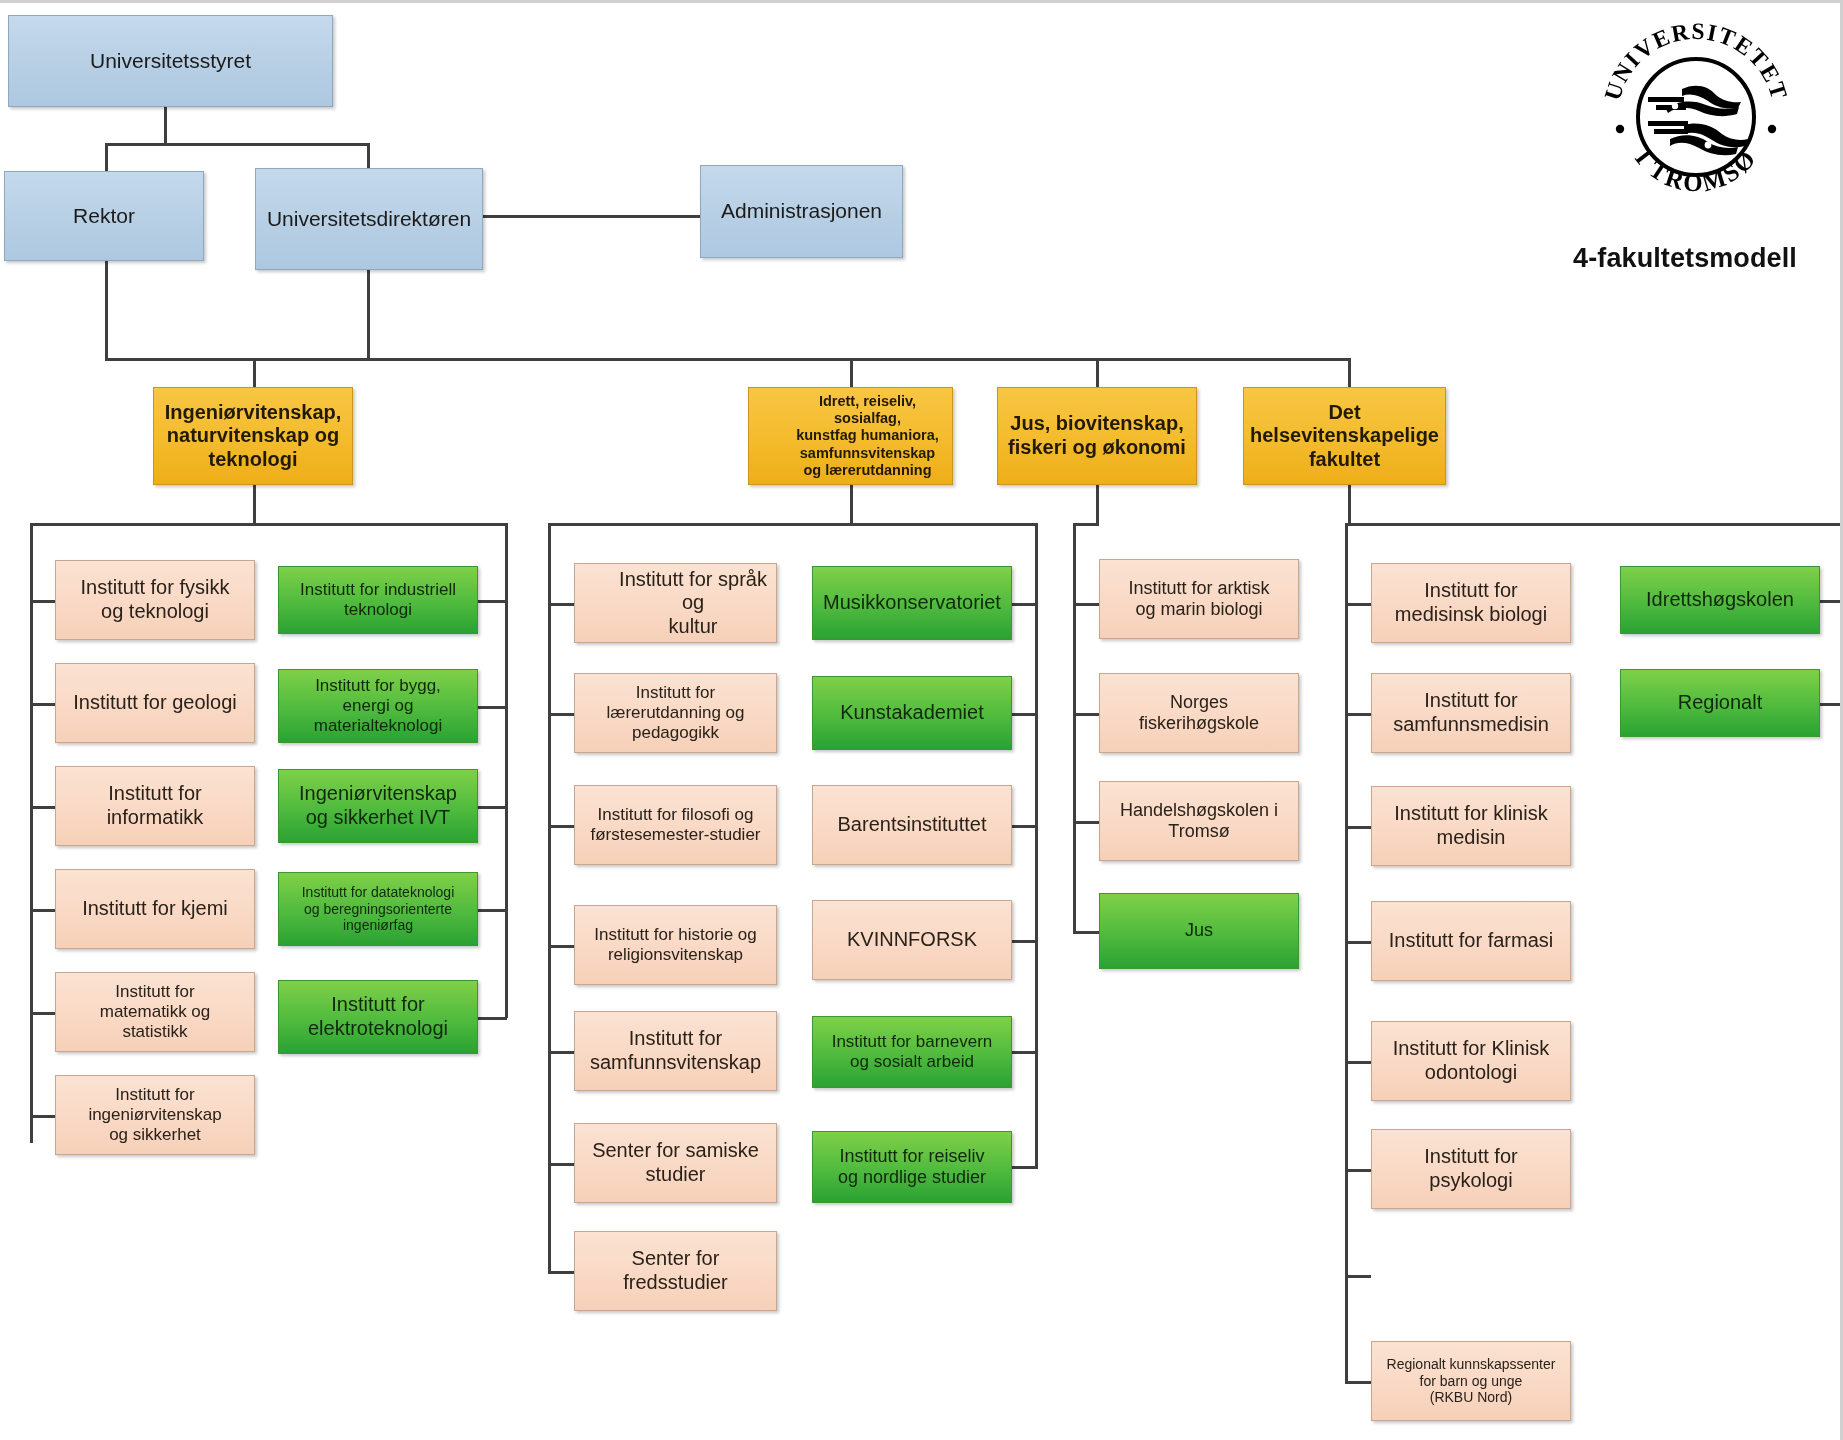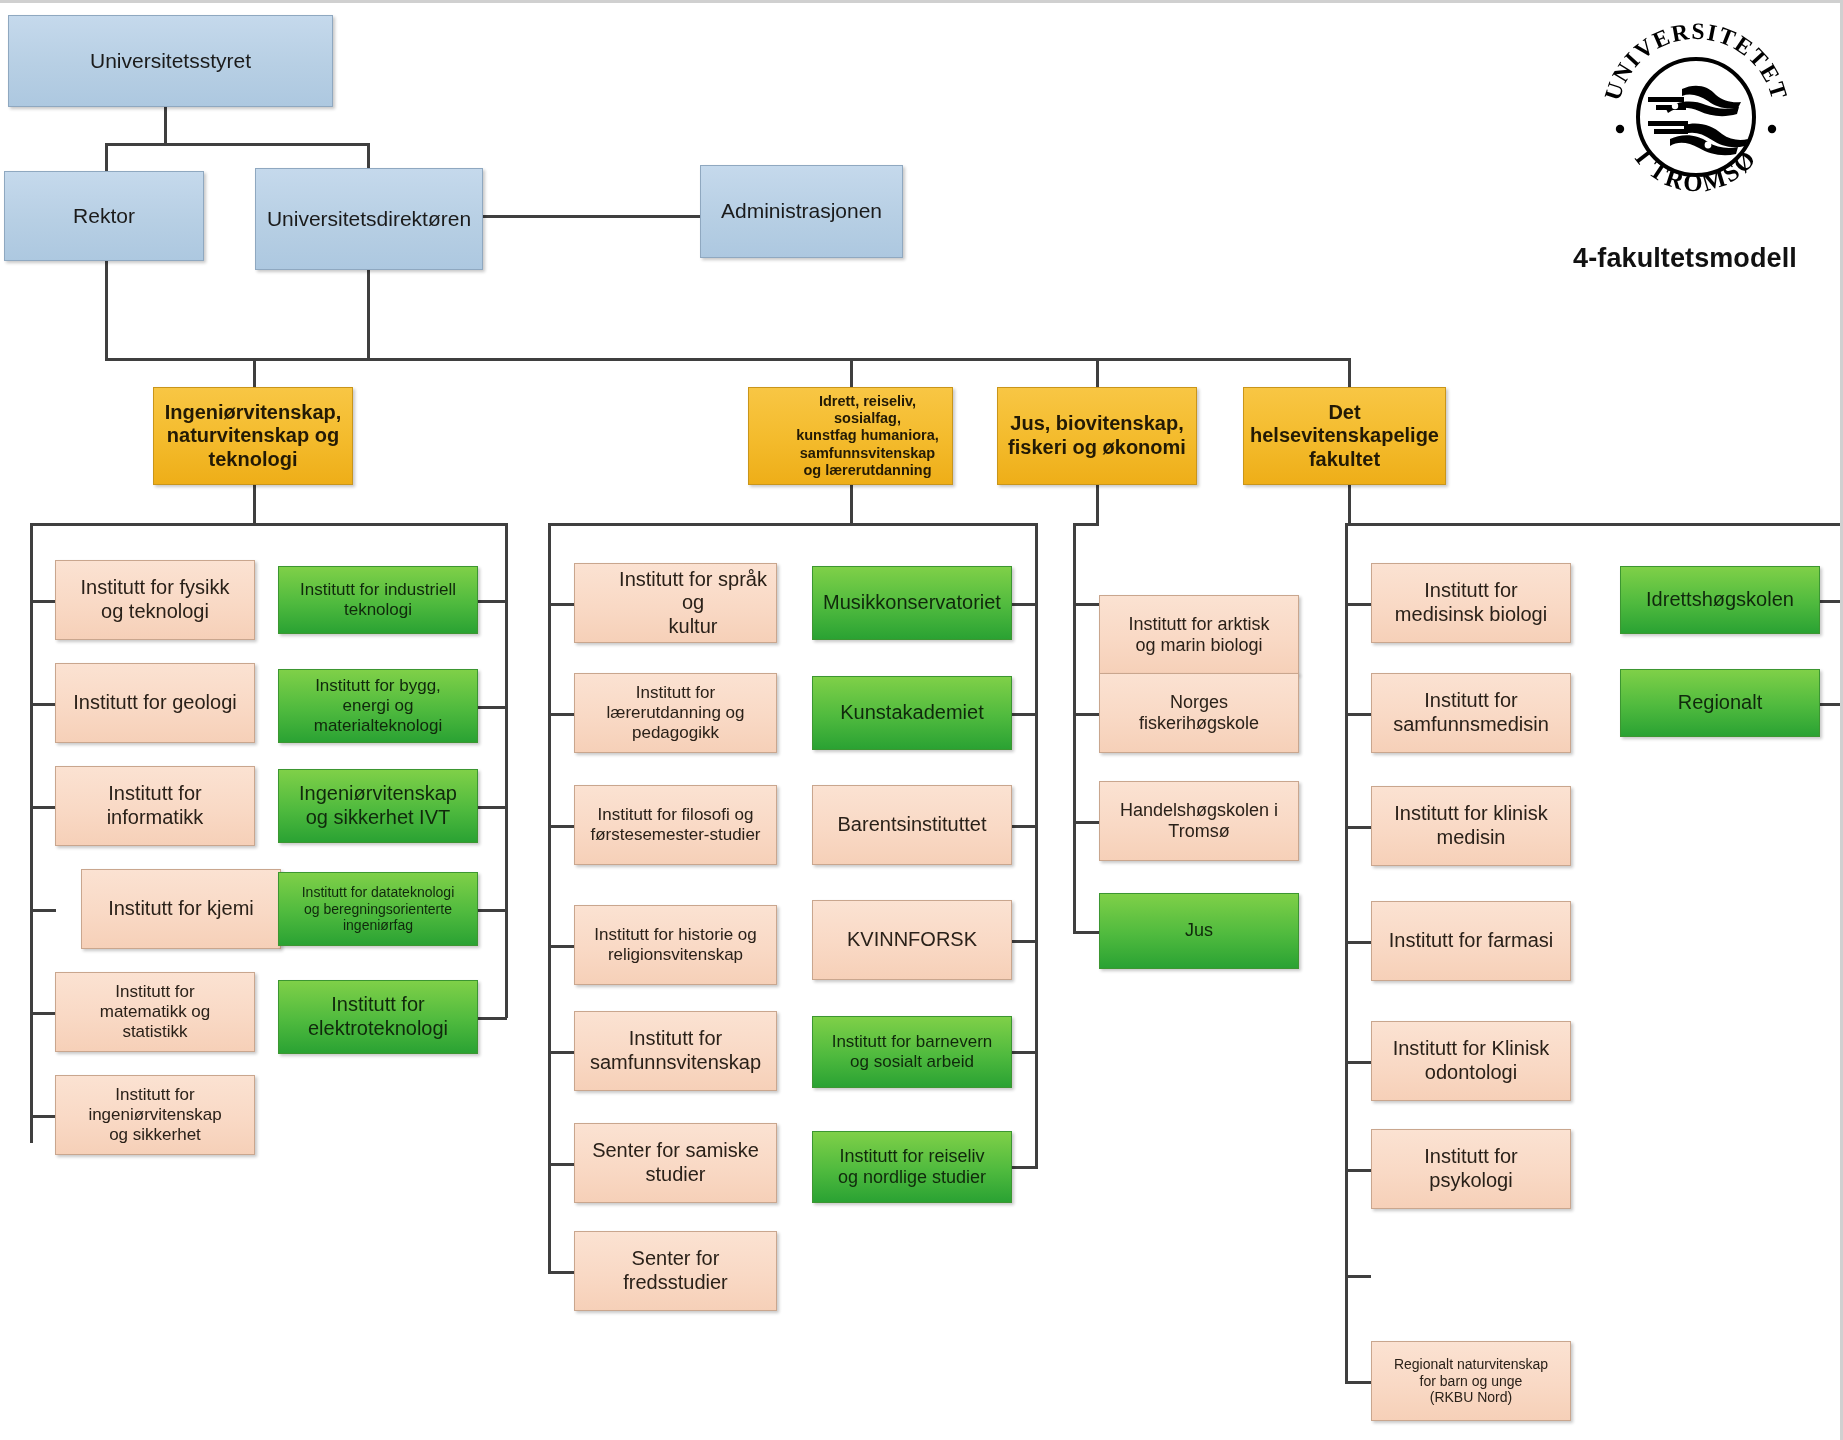--- a/index.html
+++ b/index.html
@@ -210,21 +210,21 @@
 
   <div class="box orange big" style="left:1243px; top:384px; width:203px; height:98px;">Det
 helsevitenskapelige
 fakultet</div>
 
   <div class="box peach fs20" style="left:55px;top:557px;width:200px;height:80px;">Institutt for fysikk
 og teknologi</div>
   <div class="box peach fs20" style="left:55px;top:660px;width:200px;height:80px;">Institutt for geologi</div>
   <div class="box peach fs20" style="left:55px;top:763px;width:200px;height:80px;">Institutt for
 informatikk</div>
-  <div class="box peach fs20" style="left:55px;top:866px;width:200px;height:80px;margin-left:26px;">Institutt for kjemi</div>
+  <div class="box peach fs20" style="left:55px;top:866px;width:200px;height:80px;">Institutt for kjemi</div>
   <div class="box peach fs17" style="left:55px;top:969px;width:200px;height:80px;">Institutt for
 matematikk og
 statistikk</div>
   <div class="box peach fs17" style="left:55px;top:1072px;width:200px;height:80px;">Institutt for
 ingeniørvitenskap
 og sikkerhet</div>
 
   <div class="box green fs17" style="left:278px;top:563px;width:200px;height:68px;">Institutt for industriell
 teknologi</div>
   <div class="box green fs17" style="left:278px;top:666px;width:200px;height:74px;">Institutt for bygg,
@@ -256,40 +256,40 @@
 
   <div class="box green fs20" style="left:812px;top:563px;width:200px;height:74px;">Musikkonservatoriet</div>
   <div class="box green fs20" style="left:812px;top:673px;width:200px;height:74px;">Kunstakademiet</div>
   <div class="box peach fs20" style="left:812px;top:782px;width:200px;height:80px;">Barentsinstituttet</div>
   <div class="box peach fs20" style="left:812px;top:897px;width:200px;height:80px;">KVINNFORSK</div>
   <div class="box green fs17" style="left:812px;top:1013px;width:200px;height:72px;">Institutt for barnevern
 og sosialt arbeid</div>
   <div class="box green fs18" style="left:812px;top:1128px;width:200px;height:72px;">Institutt for reiseliv
 og nordlige studier</div>
 
-  <div class="box peach fs18" style="left:1099px;top:592px;width:200px;height:80px;">Institutt for arktisk
+  <div class="box peach fs18" style="left:1099px;top:556px;width:200px;height:80px;">Institutt for arktisk
 og marin biologi</div>
   <div class="box peach fs18" style="left:1099px;top:778px;width:200px;height:80px;">Handelshøgskolen i
 Tromsø</div>
   <div class="box peach fs18" style="left:1099px;top:670px;width:200px;height:80px;">Norges
 fiskerihøgskole</div>
   <div class="box green fs18" style="left:1099px;top:890px;width:200px;height:76px;">Jus</div>
 
   <div class="box peach fs20" style="left:1371px;top:560px;width:200px;height:80px;">Institutt for
 medisinsk biologi</div>
   <div class="box peach fs20" style="left:1371px;top:670px;width:200px;height:80px;">Institutt for
 samfunnsmedisin</div>
   <div class="box peach fs20" style="left:1371px;top:783px;width:200px;height:80px;">Institutt for klinisk
 medisin</div>
   <div class="box peach fs20" style="left:1371px;top:898px;width:200px;height:80px;">Institutt for farmasi</div>
   <div class="box peach fs20" style="left:1371px;top:1018px;width:200px;height:80px;">Institutt for  Klinisk
 odontologi</div>
   <div class="box peach fs20" style="left:1371px;top:1126px;width:200px;height:80px;">Institutt for
 psykologi</div>
-  <div class="box peach fs14" style="left:1371px;top:1338px;width:200px;height:80px;">Regionalt naturvitenskap
+  <div class="box peach fs14" style="left:1371px;top:1338px;width:200px;height:80px;">Regionalt kunnskapssenter
 for barn og unge
 (RKBU Nord)</div>
 
   <div class="box green fs20" style="left:1620px;top:563px;width:200px;height:68px;">Idrettshøgskolen</div>
   <div class="box green fs20" style="left:1620px;top:666px;width:200px;height:68px;">Regionalt</div>
 
   <div id="logo-wrap">
     <svg viewBox="0 0 200 200" width="200" height="200" aria-hidden="true">
       <defs>
         <path id="arcTop" d="M 22,100 A 78,78 0 0 1 178,100"></path>

